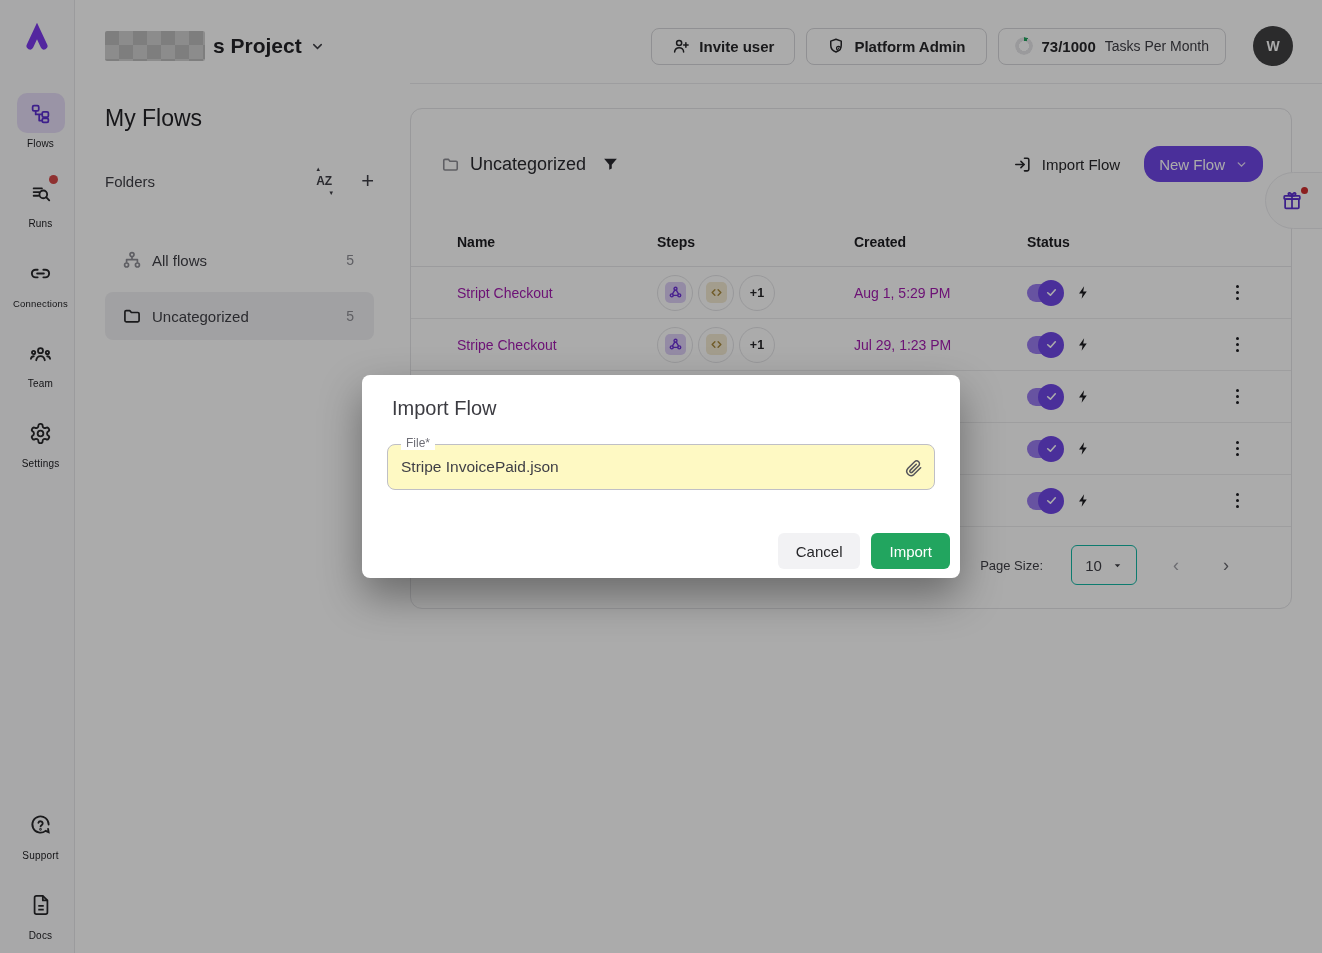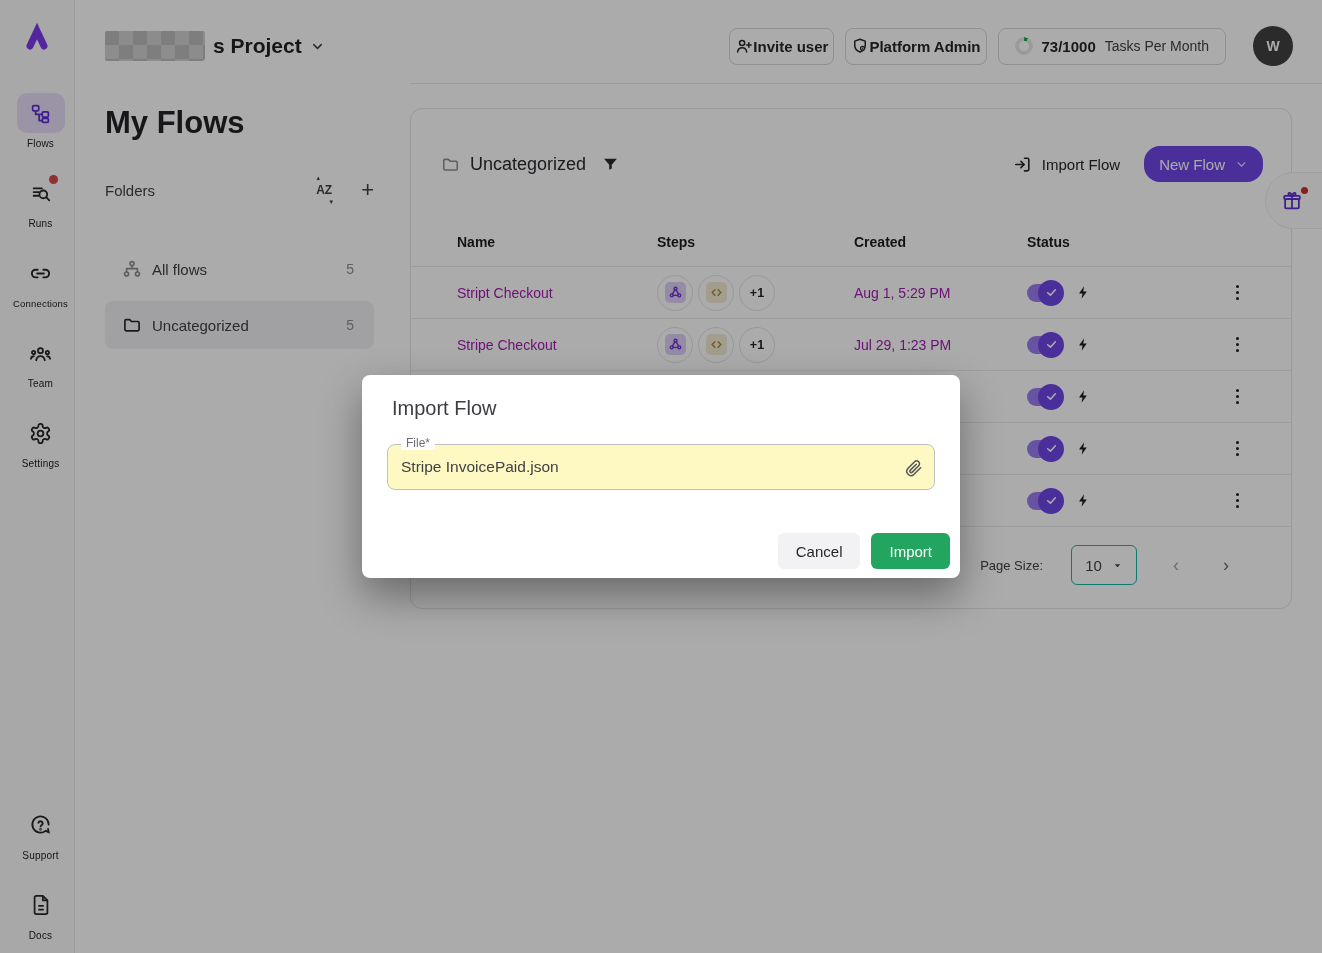--- a/index.html
+++ b/index.html
@@ -24,36 +24,36 @@
 
   
   .header { position:absolute; left:75px; top:9px; width:1247px; height:75px; background:#fff;
     border-bottom:1px solid #ebebee; display:flex; align-items:center; padding:0 29px 0 30px; z-index:1; }
   .project-title { display:flex; align-items:center; gap:8px; font-size:21px; font-weight:700; color:#232327; cursor:pointer; }
   .pixelated { display:inline-block; width:100px; height:30px; border-radius:2px;
     background:
       repeating-conic-gradient(#cfcfcf 0% 25%, #b9b9b9 0% 50%) 0 0/28px 28px,
       #c4c4c4; opacity:.95; }
   .header-right { margin-left:auto; display:flex; align-items:center; gap:11px; }
-  .hbtn { display:flex; align-items:center; height:37px; padding:0 5px;
+  .hbtn { display:flex; align-items:center; gap:9px; height:37px; padding:0 20px;
     border:1px solid #d7d7db; border-radius:8px; background:#fff; font-size:15px; font-weight:600; color:#27272a; cursor:pointer; }
   .tasks-pill { display:flex; align-items:center; gap:9px; height:37px; padding:0 16px;
     border:1px solid #d7d7db; border-radius:8px; background:#fff; cursor:pointer; }
   .donut { width:18px; height:18px; border-radius:50%;
     background:conic-gradient(#23a55e 0 27deg, #e6e6e9 27deg 360deg);
     -webkit-mask:radial-gradient(circle 5px at center, transparent 98%, #000 100%);
             mask:radial-gradient(circle 5px at center, transparent 98%, #000 100%); }
   .tasks-used { font-size:15px; font-weight:700; color:#27272a; }
   .tasks-label { font-size:14px; color:#3f3f46; }
   .avatar { width:40px; height:40px; border-radius:50%; background:#404042; color:#fff;
     display:flex; align-items:center; justify-content:center; font-size:14px; font-weight:600; margin-left:16px; cursor:pointer; }
 
   
   .leftcol { position:absolute; left:75px; top:75px; width:335px; height:878px; background:#fff; padding:30px 36px 0 30px; z-index:1; }
-  .page-title { font-size:31px; font-weight:700; color:#232327; }
+  .page-title { font-size:23px; font-weight:400; color:#232327; }
   .folders-row { margin-top:38px; display:flex; align-items:center; }
   .folders-label { font-size:15px; color:#3f3f46; }
   .folders-actions { margin-left:auto; display:flex; align-items:center; gap:27px; }
   .az { position:relative; font-size:12px; font-weight:700; color:#3f3f46; cursor:pointer; padding:2px 2px; }
   .az .c-up { position:absolute; top:-6px; left:1px; font-size:6px; color:#3f3f46; }
   .az .c-dn { position:absolute; bottom:-6px; right:0px; font-size:6px; color:#3f3f46; }
   .plus-btn { font-size:22px; font-weight:400; color:#3f3f46; cursor:pointer; line-height:1; }
   .folder-list { margin-top:44px; display:flex; flex-direction:column; gap:8px; }
   .folder-item { display:flex; align-items:center; height:48px; border-radius:8px; padding:0 20px 0 17px; cursor:pointer; }
   .folder-item.selected { background:#f1f1f3; }

